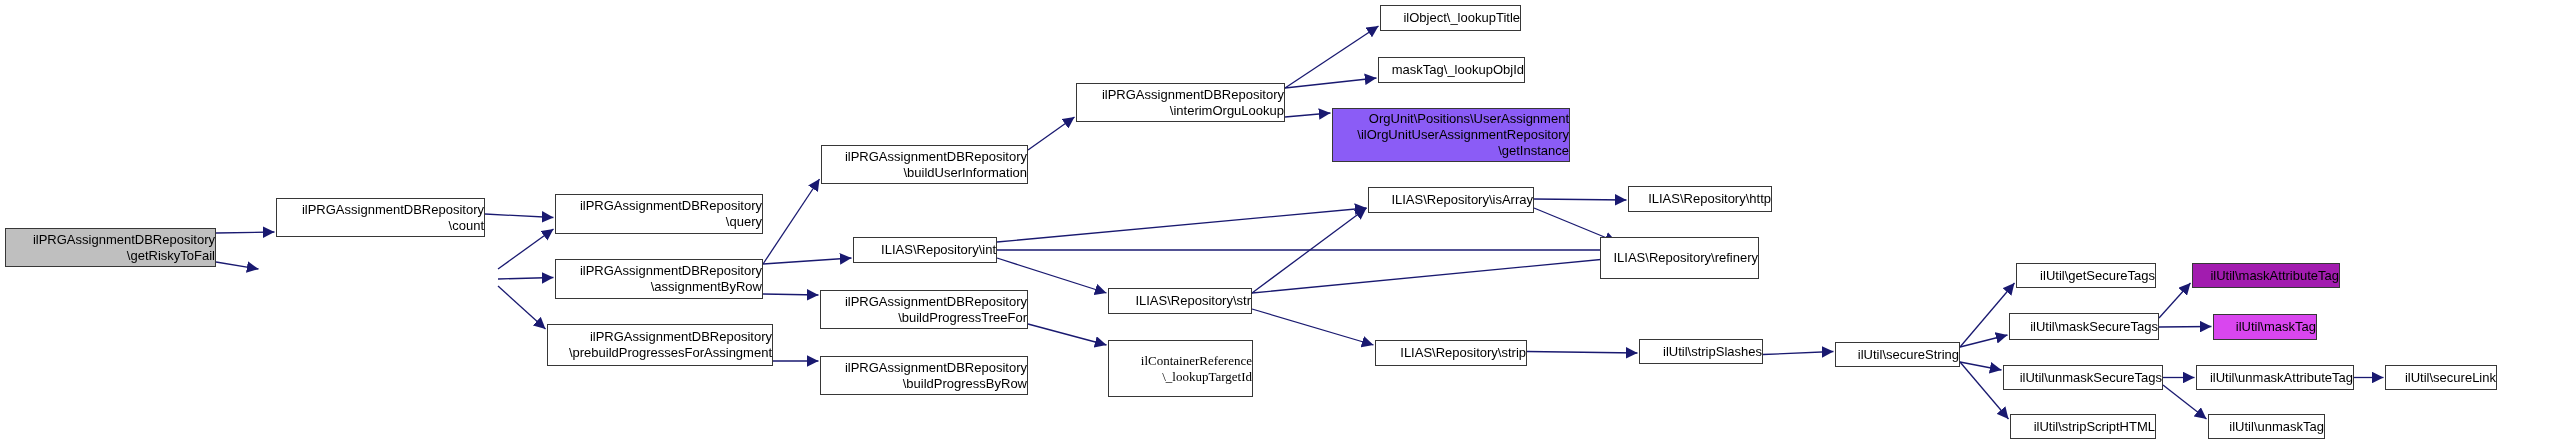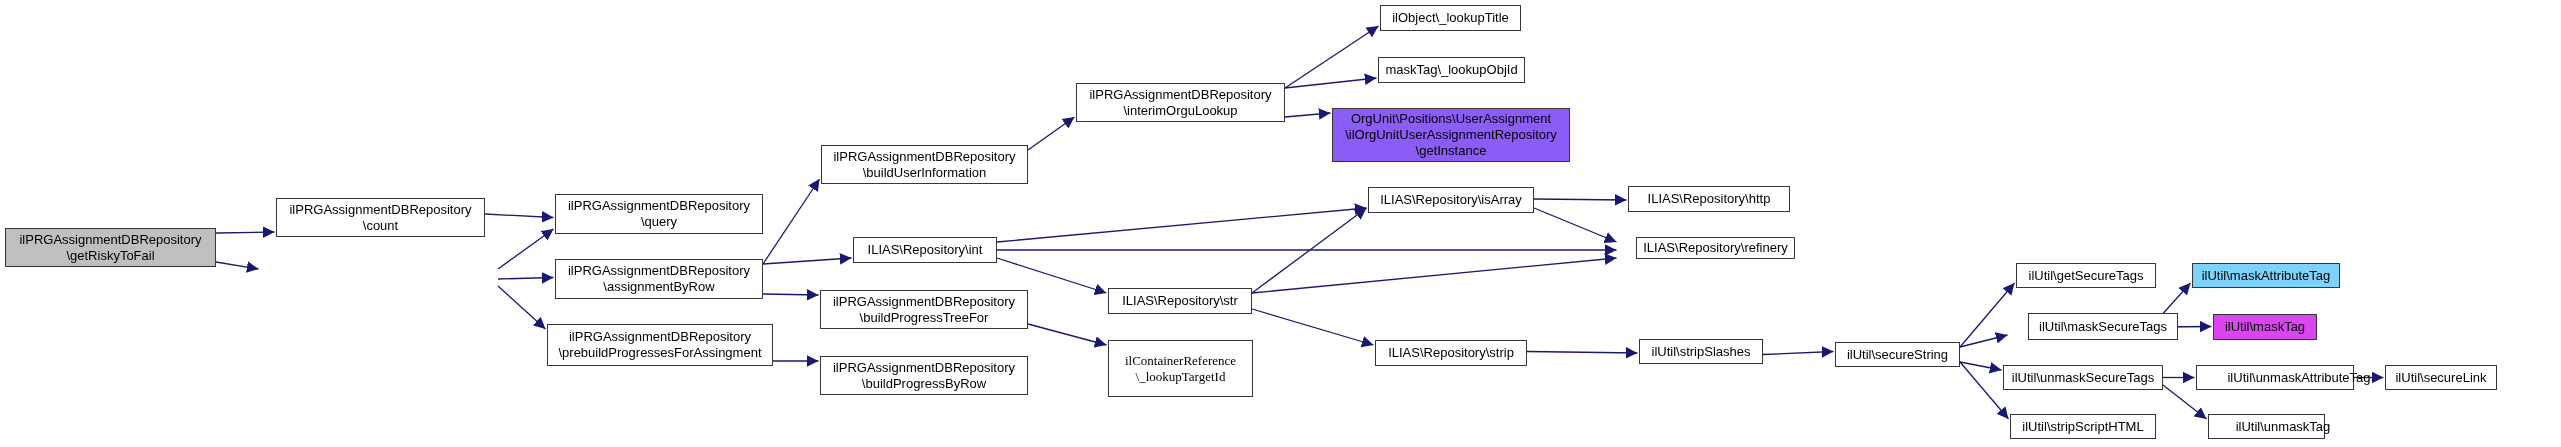--- a/index.html
+++ b/index.html
@@ -8,21 +8,21 @@
     width:2561px;height:447px;
     background:#ffffff;
     font-family:"Liberation Sans", sans-serif;
     overflow:hidden;
   }
   .edge-layer{position:absolute;left:0;top:0;}
   .node{
     position:absolute;
     box-sizing:border-box;
     display:flex;flex-direction:column;
-    align-items:center;justify-content:center;
+    align-items:flex-end;justify-content:center;
     background:#ffffff;
     border:1.35px solid #373737;
     color:#000000;
     font-size:13px;line-height:16px;
     text-align:center;white-space:nowrap;
     cursor:pointer;
     z-index:2;
   }
   .node.root{background:#bfbfbf;}
 </style>
@@ -109,24 +109,24 @@
       <div>OrgUnit\Positions\UserAssignment</div>
       <div>\ilOrgUnitUserAssignmentRepository</div>
       <div>\getInstance</div>
     </div>
     <div class="node" style="left: 853px; top: 237px; width: 144px; height: 26px; border-color: rgb(55, 55, 55); background: rgb(255, 255, 255);">
       <div>ILIAS\Repository\int</div>
     </div>
     <div class="node" style="left: 1368px; top: 187px; width: 166px; height: 26px; border-color: rgb(55, 55, 55); background: rgb(255, 255, 255);">
       <div>ILIAS\Repository\isArray</div>
     </div>
-    <div class="node" style="left: 1628px; top: 186px; width: 162px; height: 26px; border-color: rgb(55, 55, 55); background: rgb(255, 255, 255);">
+    <div class="node" style="left: 1628px; top: 186px; width: 144px; height: 26px; border-color: rgb(55, 55, 55); background: rgb(255, 255, 255);">
       <div>ILIAS\Repository\http</div>
     </div>
-    <div class="node" style="left: 1636px; top: 237px; width: 159px; height: 22px; border-color: rgb(55, 55, 55); background: rgb(255, 255, 255);">
+    <div class="node" style="left: 1600px; top: 237px; width: 159px; height: 42px; border-color: rgb(55, 55, 55); background: rgb(255, 255, 255);">
       <div>ILIAS\Repository\refinery</div>
     </div>
     <div class="node" style="left: 1108px; top: 288px; width: 144px; height: 26px; border-color: rgb(55, 55, 55); background: rgb(255, 255, 255);">
       <div>ILIAS\Repository\str</div>
     </div>
     <div class="node" style="left: 1108px; top: 340px; width: 145px; height: 57px; border-color: rgb(55, 55, 55); background: rgb(255, 255, 255); font-family: Liberation Serif, serif;">
       <div>ilContainerReference</div>
       <div>\_lookupTargetId</div>
     </div>
     <div class="node" style="left: 820px; top: 290px; width: 208px; height: 39px; border-color: rgb(55, 55, 55); background: rgb(255, 255, 255);">
@@ -142,24 +142,24 @@
     </div>
     <div class="node" style="left: 1639px; top: 339px; width: 124px; height: 25px; border-color: rgb(55, 55, 55); background: rgb(255, 255, 255);">
       <div>ilUtil\stripSlashes</div>
     </div>
     <div class="node" style="left: 1835px; top: 342px; width: 125px; height: 25px; border-color: rgb(55, 55, 55); background: rgb(255, 255, 255);">
       <div>ilUtil\secureString</div>
     </div>
     <div class="node" style="left: 2016px; top: 263px; width: 140px; height: 25px; border-color: rgb(55, 55, 55); background: rgb(255, 255, 255);">
       <div>ilUtil\getSecureTags</div>
     </div>
-    <div class="node" style="left: 2192px; top: 263px; width: 148px; height: 25px; border-color: rgb(55, 55, 55); background: #7dd3fc;">
+    <div class="node" style="left: 2192px; top: 263px; width: 148px; height: 25px; border-color: rgb(55, 55, 55); background: #a21caf;">
       <div>ilUtil\maskAttributeTag</div>
     </div>
-    <div class="node" style="left: 2009px; top: 313px; width: 150px; height: 27px; border-color: rgb(55, 55, 55); background: rgb(255, 255, 255); margin-left: 19px;">
+    <div class="node" style="left: 2009px; top: 313px; width: 150px; height: 27px; border-color: rgb(55, 55, 55); background: rgb(255, 255, 255);">
       <div>ilUtil\maskSecureTags</div>
     </div>
     <div class="node" style="left: 2213px; top: 314px; width: 104px; height: 26px; border-color: rgb(55, 55, 55); background: #d946ef;">
       <div>ilUtil\maskTag</div>
     </div>
     <div class="node" style="left: 2003px; top: 365px; width: 160px; height: 25px; border-color: rgb(55, 55, 55); background: rgb(255, 255, 255);">
       <div>ilUtil\unmaskSecureTags</div>
     </div>
     <div class="node" style="left: 2196px; top: 365px; width: 158px; height: 25px; border-color: rgb(55, 55, 55); background: rgb(255, 255, 255); padding-left: 48px;">
       <div>ilUtil\unmaskAttributeTag</div>

